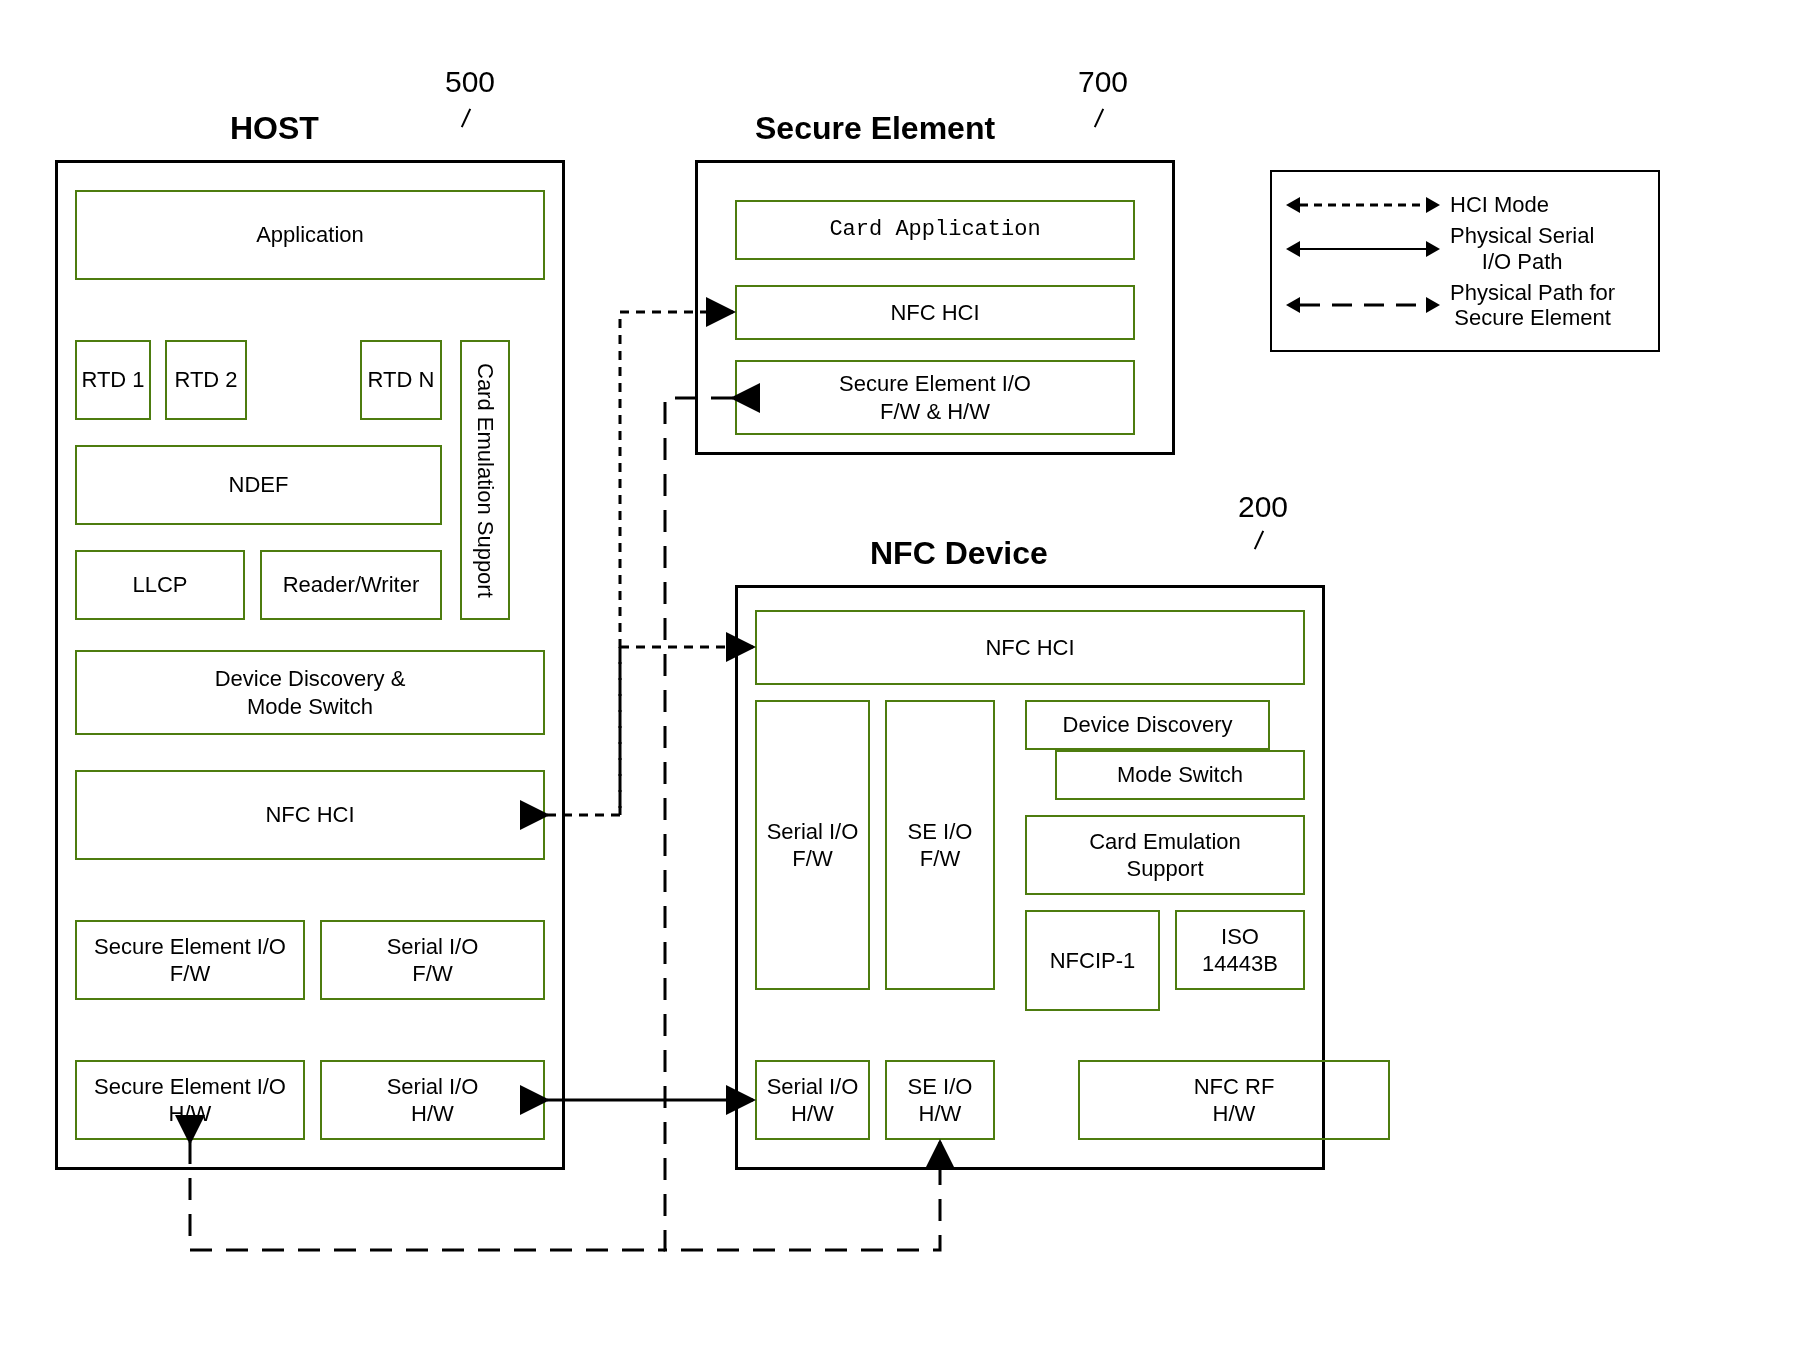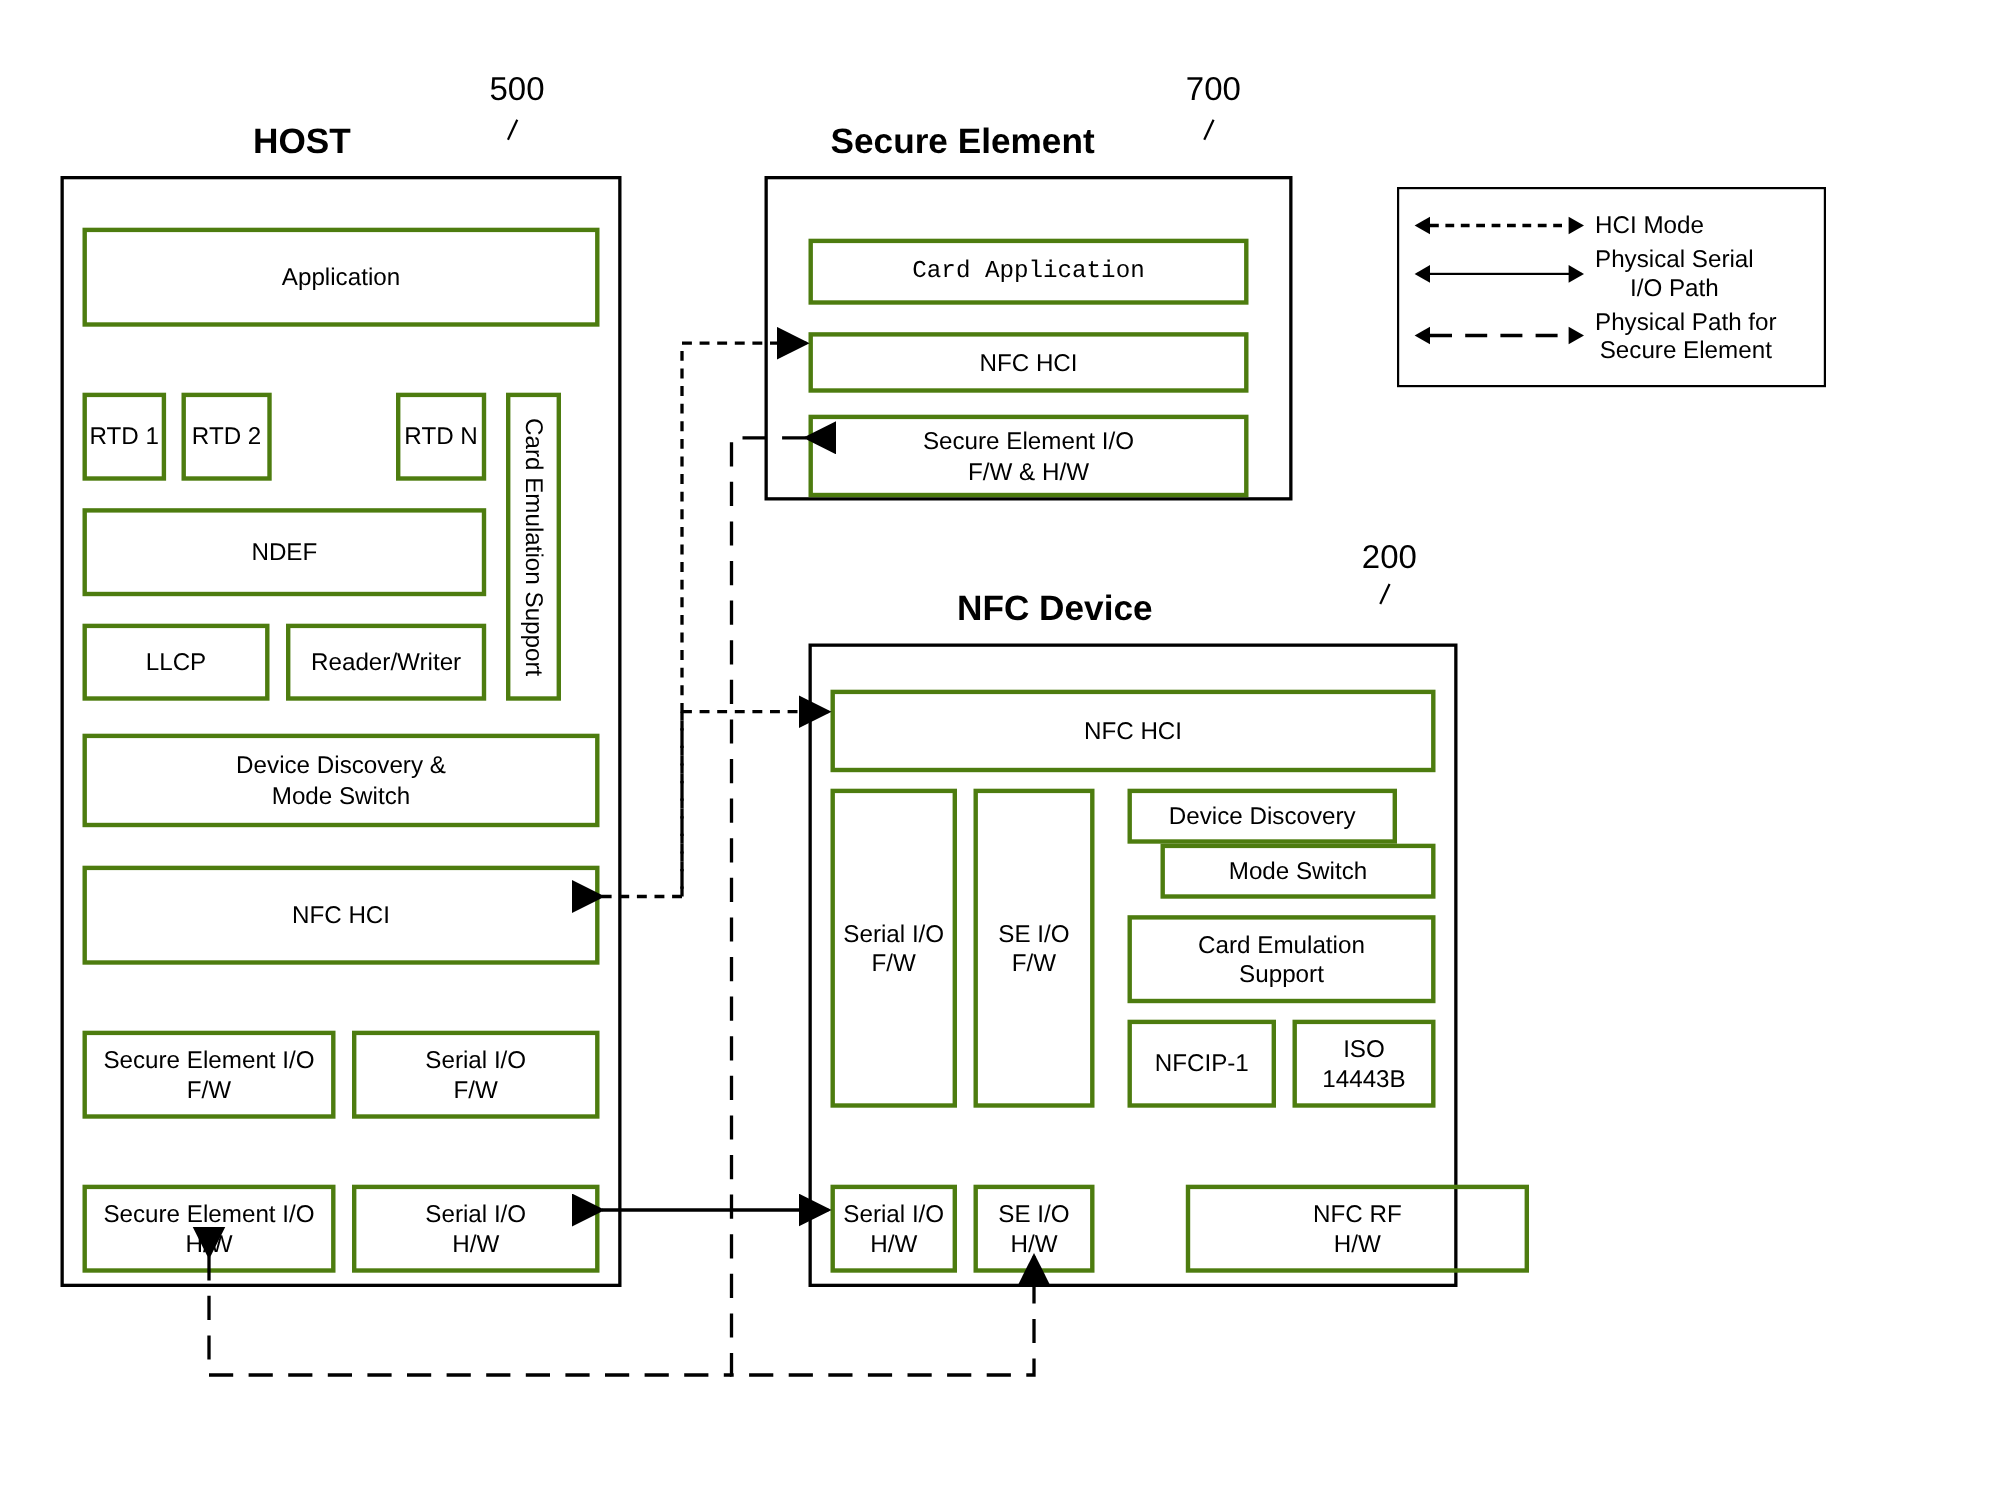--- a/index.html
+++ b/index.html
@@ -27,29 +27,28 @@
     font-size: 32px;
     font-weight: bold;
     text-align: center;
   }
   .outer-box {
     position: absolute;
     border: 3px solid #000;
   }
   .inner-box {
     position: absolute;
-    border: 4px solid #4d7c0f;
+    border: 2px solid #4d7c0f;
     display: flex;
     align-items: center;
     justify-content: center;
     text-align: center;
     font-size: 22px;
     line-height: 1.25;
     padding: 0;
-    margin-top: 17px;
   }
   .vertical-text {
     writing-mode: vertical-rl;
     text-orientation: mixed;
   }
   .legend-box {
     position: absolute;
     border: 2px solid #000;
     padding: 14px 16px;
     font-size: 22px;
@@ -135,21 +134,21 @@
 F/W</div>
 <div class="inner-box" style="left:885px; top:700px; width:110px; height:290px; white-space:pre-line;">SE I/O
 F/W</div>
 
 <div class="inner-box" style="left:1025px; top:700px; width:245px; height:50px;">Device Discovery</div>
 <div class="inner-box" style="left:1055px; top:750px; width:250px; height:50px;">Mode Switch</div>
 
 <div class="inner-box" style="left:1025px; top:815px; width:280px; height:80px; white-space:pre-line;">Card Emulation
 Support</div>
 
-<div class="inner-box" style="left:1025px; top:910px; width:135px; height:80px;">NFCIP-1</div>
+<div class="inner-box" style="left:1025px; top:910px; width:135px; height:101px;">NFCIP-1</div>
 <div class="inner-box" style="left:1175px; top:910px; width:130px; height:80px; white-space:pre-line;">ISO
 14443B</div>
 
 <div class="inner-box" style="left:755px; top:1060px; width:115px; height:80px; white-space:pre-line;">Serial I/O
 H/W</div>
 <div class="inner-box" style="left:885px; top:1060px; width:110px; height:80px; white-space:pre-line;">SE I/O
 H/W</div>
 <div class="inner-box" style="left:1078px; top:1060px; width:312px; height:80px; white-space:pre-line;">NFC RF
 H/W</div>
 

